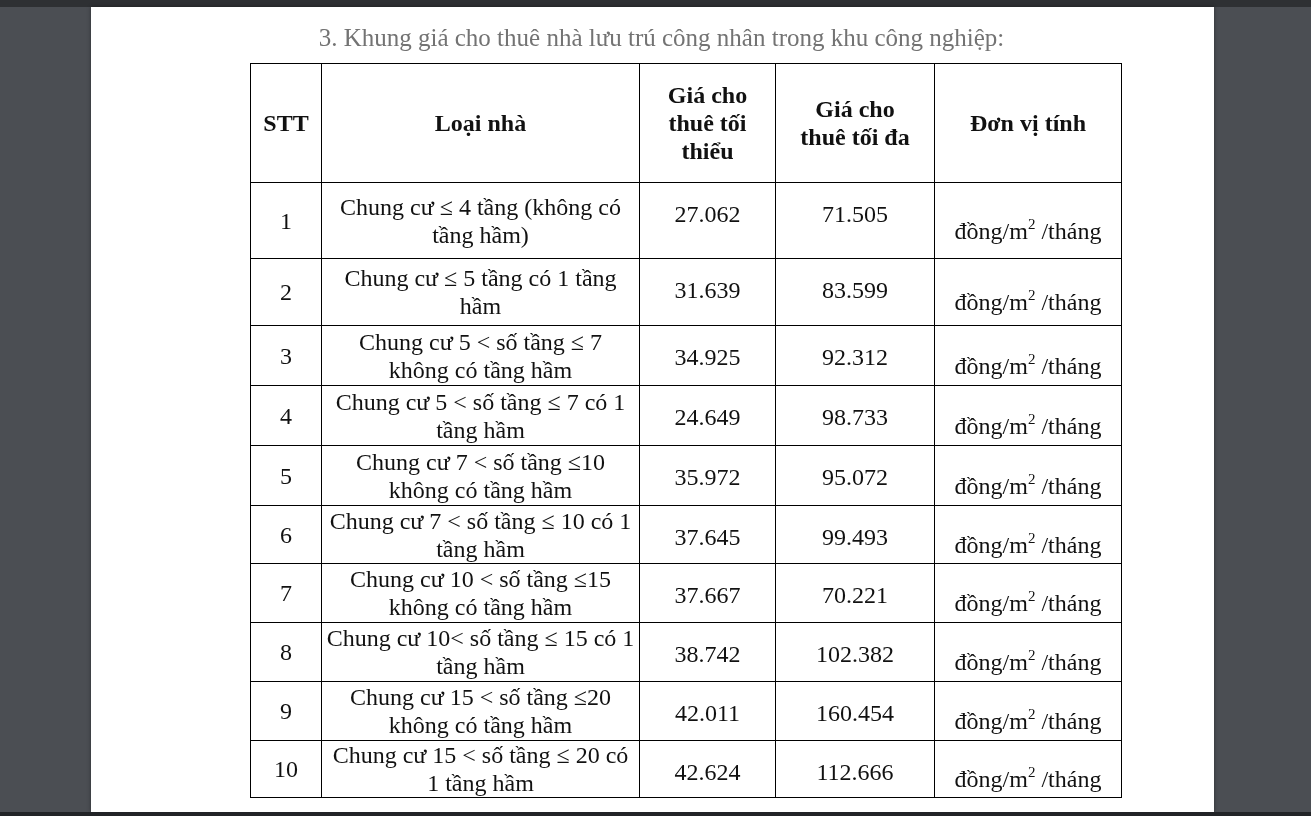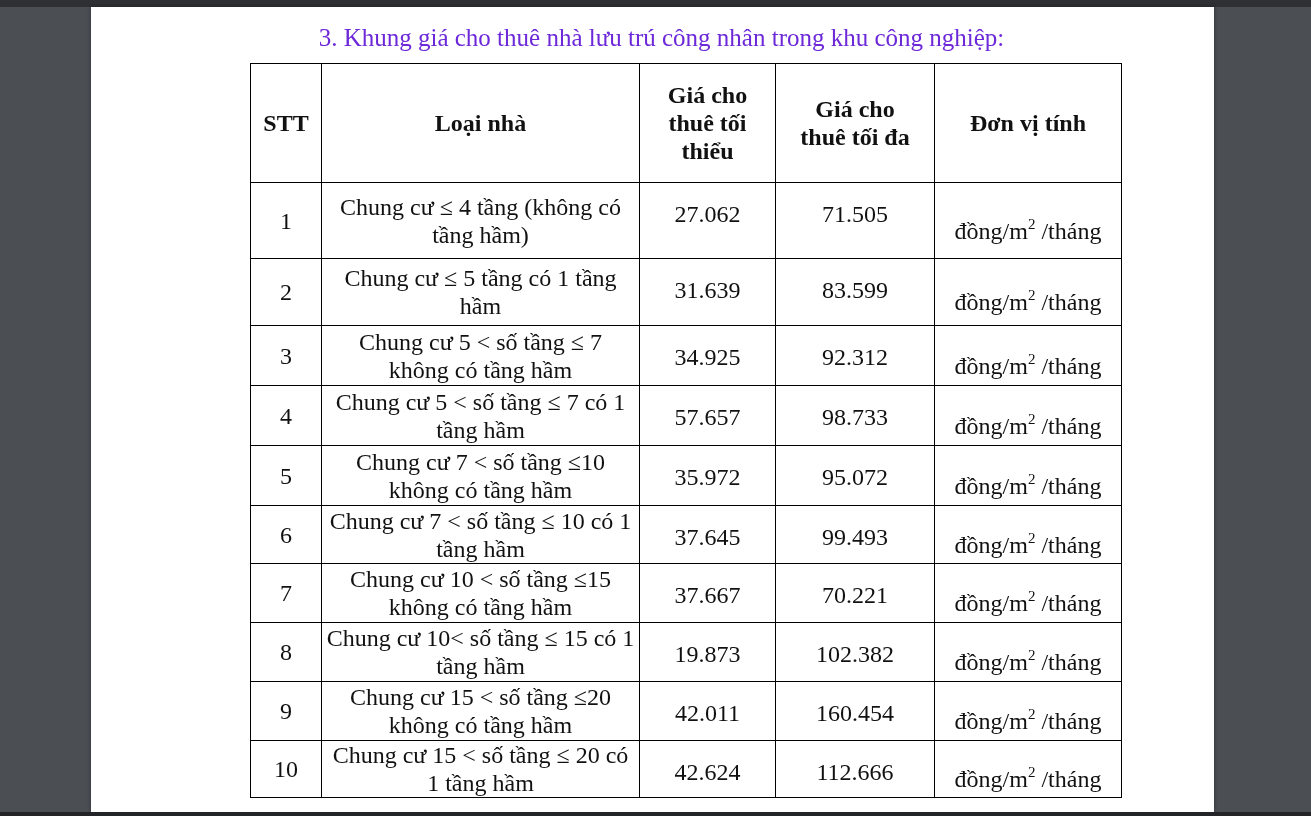--- a/index.html
+++ b/index.html
@@ -10,21 +10,21 @@
   }
   .topbar { position: absolute; left: 0; top: 0; width: 1311px; height: 7px; background: #2e3033; }
   .bottombar { position: absolute; left: 0; top: 812px; width: 1311px; height: 4px; background: #222427; }
   .page {
     position: absolute; left: 91px; top: 7px; width: 1123px; height: 805px;
     background: #ffffff;
     box-shadow: 0 0 4px rgba(0,0,0,0.4);
   }
   .heading {
     position: absolute; left: 0; top: 15px; width: 1123px;
-    text-align: center; font-size: 25px; color: #6d28d9; line-height: 32px;
+    text-align: center; font-size: 25px; color: #737373; line-height: 32px;
     padding-left: 0;
   }
   .heading span { position: relative; left: 9px; }
   table.tbl {
     position: absolute; left: 159px; top: 56px;
     border-collapse: collapse; table-layout: fixed;
     width: 872px; color: #111;
   }
   .tbl td, .tbl th {
     border: 1.5px solid #000; padding: 0; text-align: center;
@@ -80,21 +80,21 @@
         <tr style="height: 60px;">
           <td class="stt">3</td>
           <td class="type">Chung cư 5 &lt; số tầng ≤ 7 không có tầng hầm</td>
           <td class="num">34.925</td>
           <td class="num">92.312</td>
           <td class="unit"><span>đồng/m</span><sup>2</sup><span style="white-space:pre"> /tháng</span></td>
         </tr>
         <tr style="height: 60px;">
           <td class="stt">4</td>
           <td class="type">Chung cư 5 &lt; số tầng ≤ 7 có 1 tầng hầm</td>
-          <td class="num">57.657</td>
+          <td class="num">24.649</td>
           <td class="num">98.733</td>
           <td class="unit"><span>đồng/m</span><sup>2</sup><span style="white-space:pre"> /tháng</span></td>
         </tr>
         <tr style="height: 60px;">
           <td class="stt">5</td>
           <td class="type">Chung cư 7 &lt; số tầng ≤10 không có tầng hầm</td>
           <td class="num">35.972</td>
           <td class="num">95.072</td>
           <td class="unit"><span>đồng/m</span><sup>2</sup><span style="white-space:pre"> /tháng</span></td>
         </tr>
@@ -108,21 +108,21 @@
         <tr style="height: 59px;">
           <td class="stt">7</td>
           <td class="type">Chung cư 10 &lt; số tầng ≤15 không có tầng hầm</td>
           <td class="num">37.667</td>
           <td class="num">70.221</td>
           <td class="unit"><span>đồng/m</span><sup>2</sup><span style="white-space:pre"> /tháng</span></td>
         </tr>
         <tr style="height: 59px;">
           <td class="stt">8</td>
           <td class="type">Chung cư 10&lt; số tầng ≤ 15 có 1 tầng hầm</td>
-          <td class="num">19.873</td>
+          <td class="num">38.742</td>
           <td class="num">102.382</td>
           <td class="unit"><span>đồng/m</span><sup>2</sup><span style="white-space:pre"> /tháng</span></td>
         </tr>
         <tr style="height: 59px;">
           <td class="stt">9</td>
           <td class="type">Chung cư 15 &lt; số tầng ≤20 không có tầng hầm</td>
           <td class="num">42.011</td>
           <td class="num">160.454</td>
           <td class="unit"><span>đồng/m</span><sup>2</sup><span style="white-space:pre"> /tháng</span></td>
         </tr>

